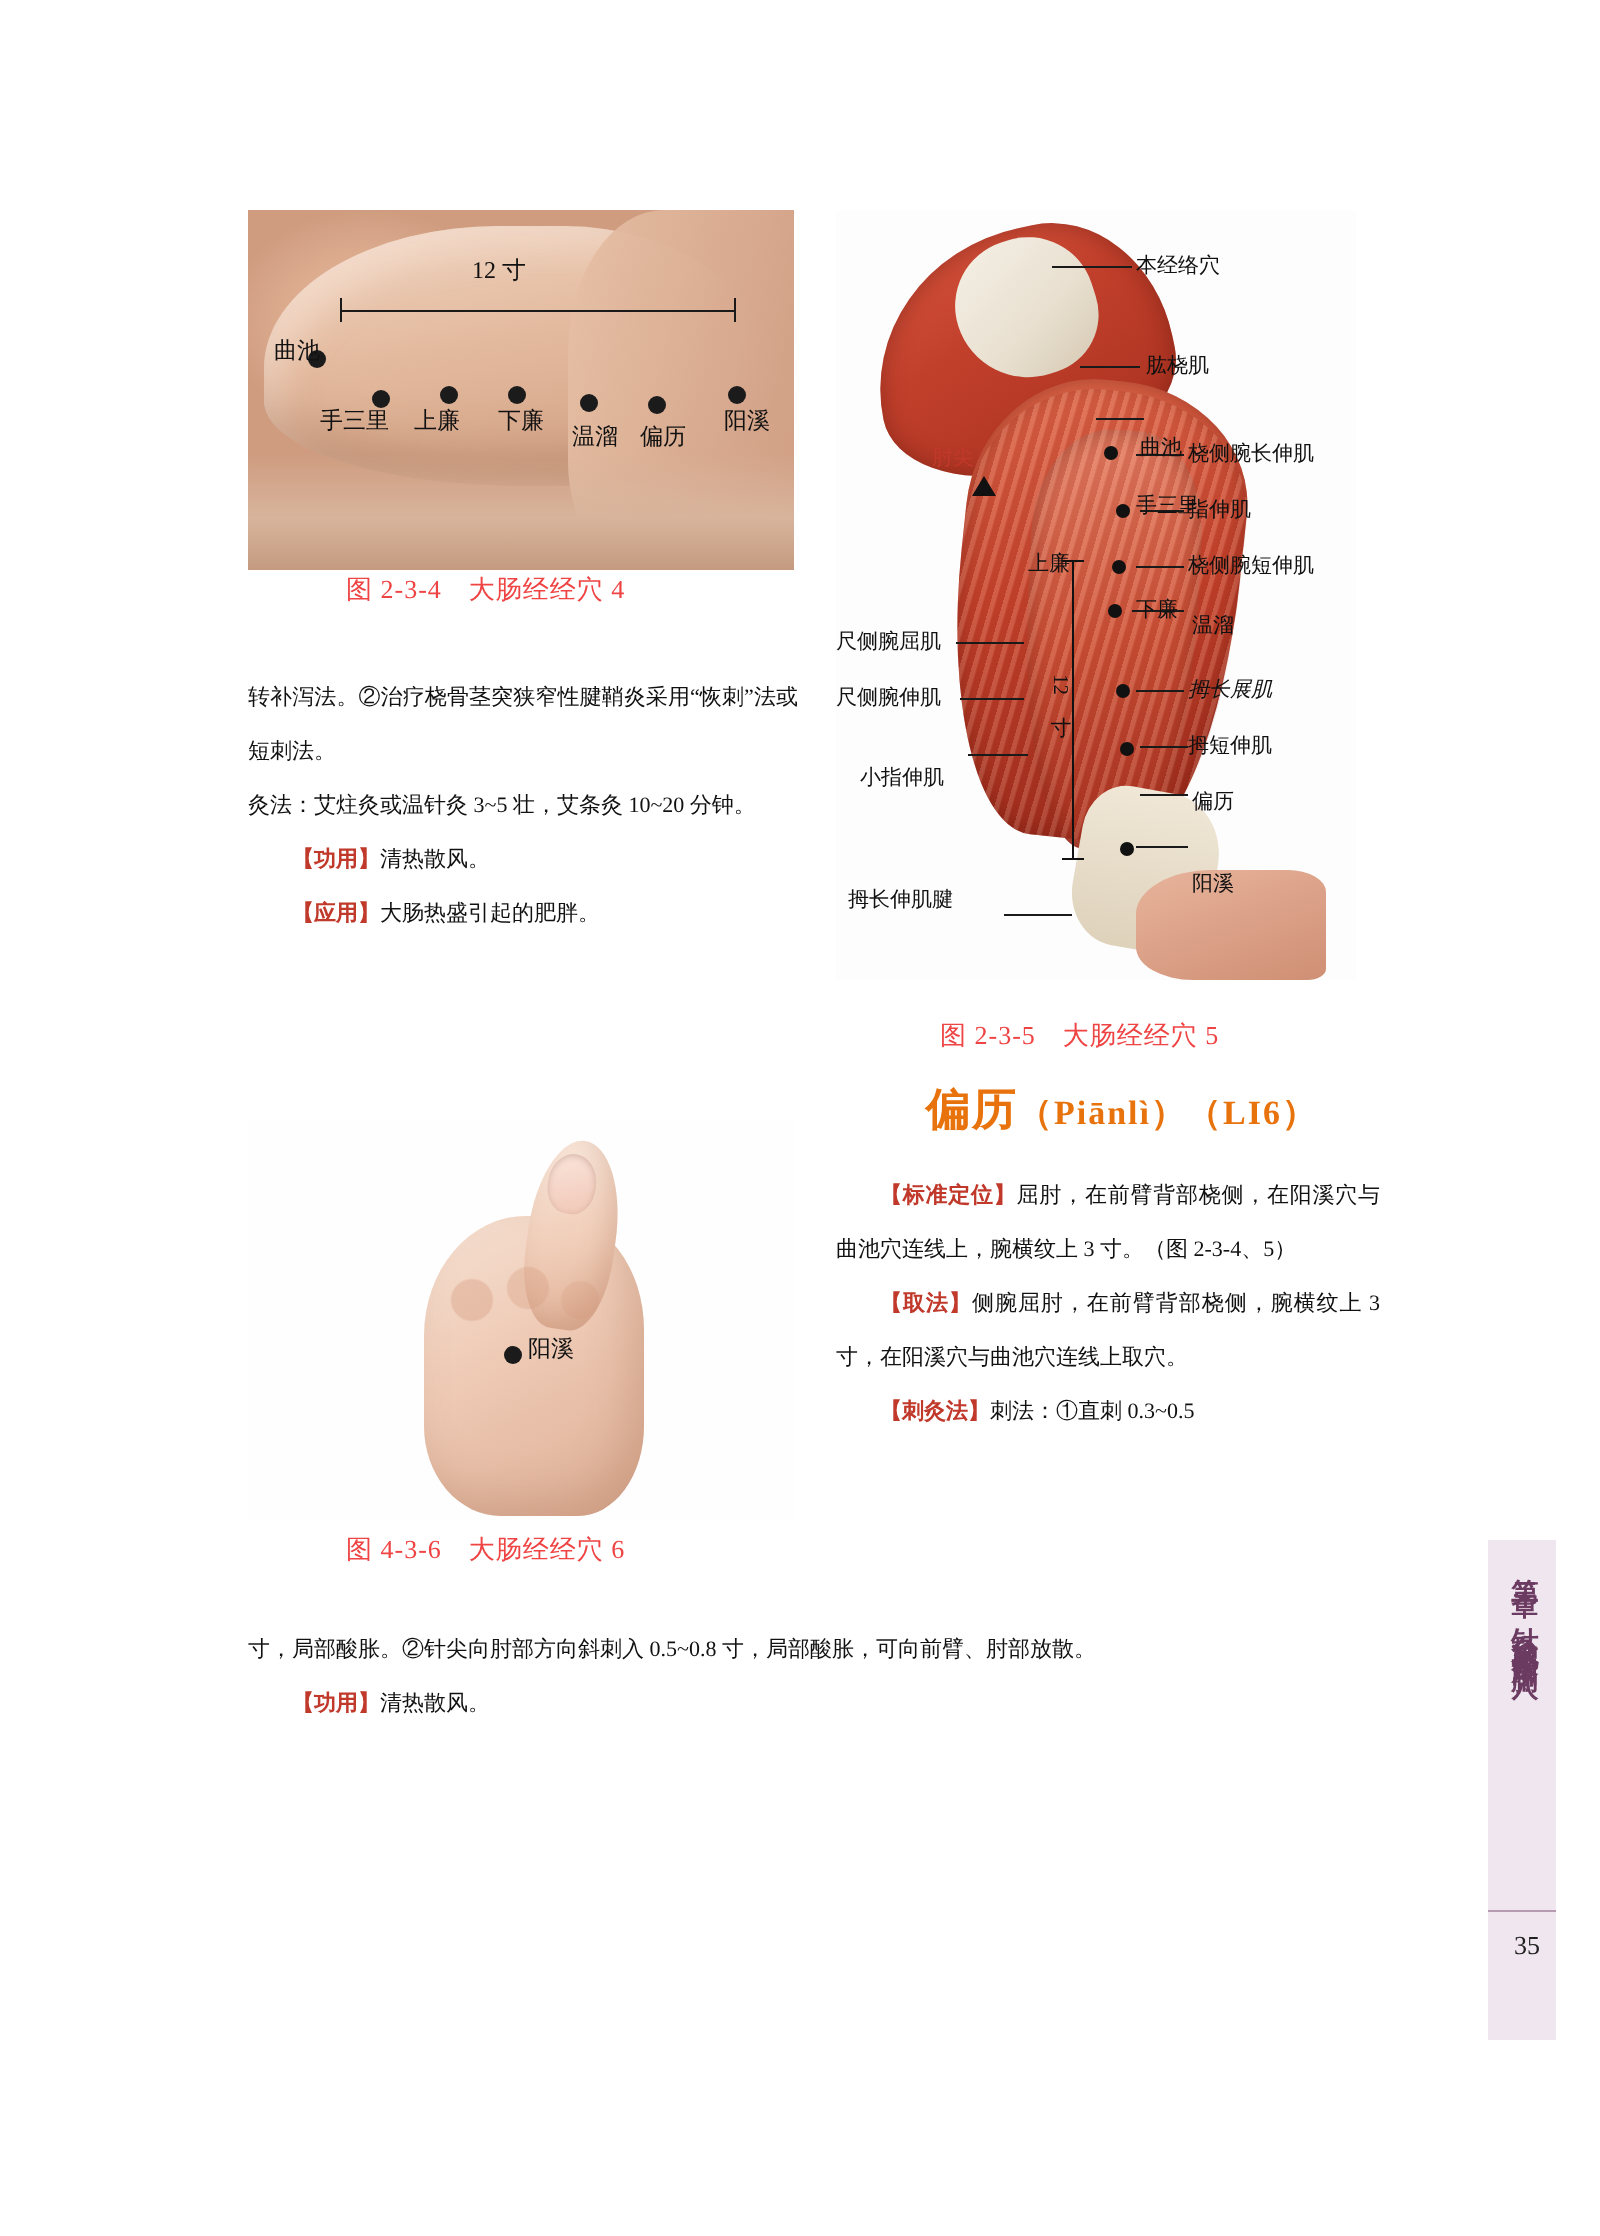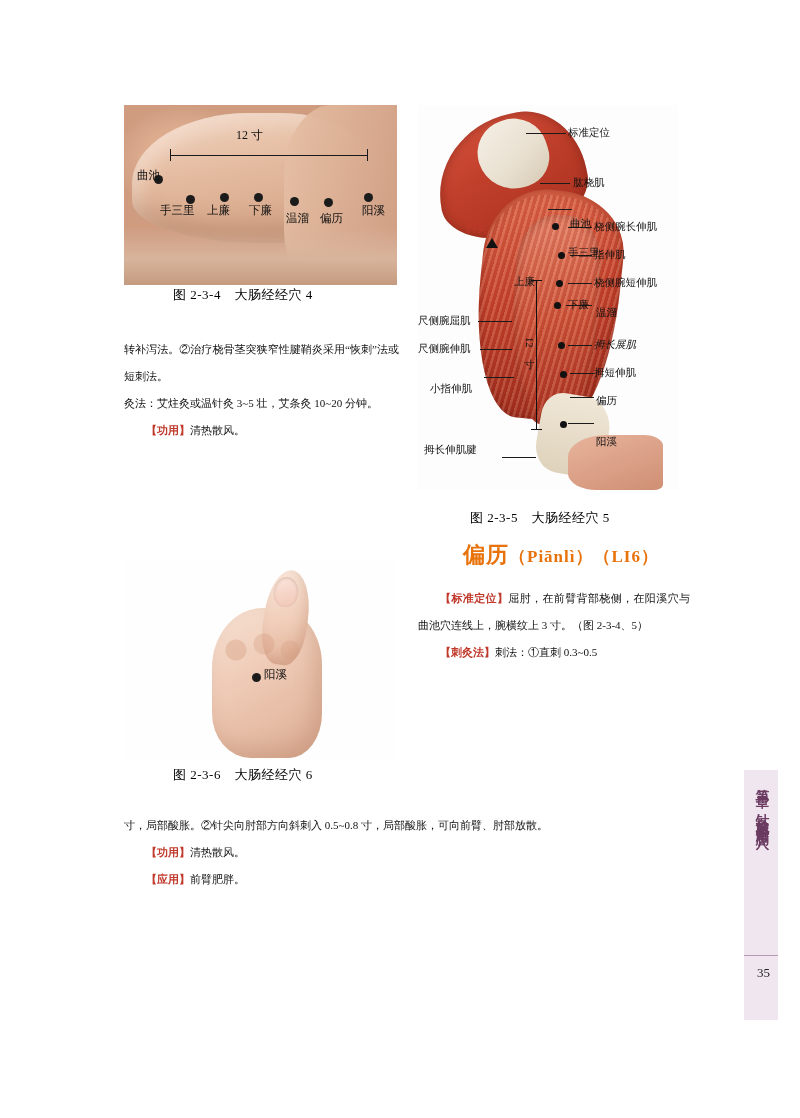--- a/index.html
+++ b/index.html
@@ -96,21 +96,21 @@
     font-size: 11.5px;
     color: #111;
     white-space: nowrap;
   }
 
   
   .caption {
     position: absolute;
     font-size: 13px;
     letter-spacing: .5px;
-    color: #000000;
+    color: #ef4444;
     white-space: nowrap;
   }
 
   
   .fig235 {
     position: absolute;
     left: 418px;
     top: 105px;
     width: 260px;
     height: 385px;
@@ -416,21 +416,21 @@
     <div class="aline" style="left:84px; top:352px; width:34px;"></div>
 
     <div class="apt" style="left:134px; top:118px;"></div>
     <div class="apt" style="left:140px; top:147px;"></div>
     <div class="apt" style="left:138px; top:175px;"></div>
     <div class="apt" style="left:136px; top:197px;"></div>
     <div class="apt" style="left:140px; top:237px;"></div>
     <div class="apt" style="left:142px; top:266px;"></div>
     <div class="apt" style="left:142px; top:316px;"></div>
 
-    <div class="alabel" style="left:150px; top:21px;">标准定位</div>
+    <div class="alabel" style="left:150px; top:21px;">本经络穴</div>
     <div class="alabel" style="left:155px; top:71px;">肱桡肌</div>
     <div class="alabel" style="left:176px; top:115px;">桡侧腕长伸肌</div>
     <div class="alabel" style="left:176px; top:143px;">指伸肌</div>
     <div class="alabel" style="left:176px; top:171px;">桡侧腕短伸肌</div>
     <div class="alabel" style="left:176px; top:233px;font-style:italic;">拇长展肌</div>
     <div class="alabel" style="left:176px; top:261px;">拇短伸肌</div>
 
     <div class="alabel" style="left:0px; top:209px;">尺侧腕屈肌</div>
     <div class="alabel" style="left:0px; top:237px;">尺侧腕伸肌</div>
     <div class="alabel" style="left:12px; top:265px;margin-top:12px;">小指伸肌</div>
@@ -445,45 +445,46 @@
     <div class="alabel" style="left:178px; top:289px;">偏历</div>
     <div class="alabel" style="left:178px; top:330px;">阳溪</div>
   </div>
 
   <div class="caption" style="left:470px; top:509px;">图 2-3-5　大肠经经穴 5</div>
 
   <div class="textblock col-left">
     <div>转补泻法。②治疗桡骨茎突狭窄性腱鞘炎采用“恢刺”法或短刺法。</div>
     <div>灸法：艾炷灸或温针灸 3~5 壮，艾条灸 10~20 分钟。</div>
     <div class="tagged"><span class="brk">【功用】</span><span>清热散风。</span></div>
+    <div class="tagged"><span class="brk">【应用】</span><span>大肠热盛引起的肥胖。</span></div>
   </div>
 
   <div class="fig236">
     <div class="hand-bg"></div>
     <div class="palm"></div>
     <div class="thumb"></div>
     <div class="nail"></div>
     <div class="knuckles"></div>
     <div class="pt" style="left:128px; top:113px;"></div>
     <div class="lbl" style="left:140px; top:107px;">阳溪</div>
   </div>
 
-  <div class="caption" style="left:173px; top:766px;">图 2-3-6　大肠经经穴 6</div>
+  <div class="caption" style="left:173px; top:766px;">图 4-3-6　大肠经经穴 6</div>
 
   <div class="heading"><span>偏历</span><span class="pinyin">（Piānlì）（LI6）</span></div>
 
   <div class="textblock col-right" style="top:585px;">
     <div class="tagged"><span class="brk">【标准定位】</span><span>屈肘，在前臂背部桡侧，在阳溪穴与曲池穴连线上，腕横纹上 3 寸。（图 2-3-4、5）</span></div>
+    <div class="tagged"><span class="brk">【取法】</span><span>侧腕屈肘，在前臂背部桡侧，腕横纹上 3 寸，在阳溪穴与曲池穴连线上取穴。</span></div>
     <div class="tagged"><span class="brk">【刺灸法】</span><span>刺法：①直刺 0.3~0.5</span></div>
   </div>
 
   <div class="textblock full-width" style="top:812px;">
     <div>寸，局部酸胀。②针尖向肘部方向斜刺入 0.5~0.8 寸，局部酸胀，可向前臂、肘部放散。</div>
     <div class="tagged"><span class="brk">【功用】</span><span>清热散风。</span></div>
-    <div class="tagged"><span class="brk">【应用】</span><span>前臂肥胖。</span></div>
   </div>
 
   <div class="side-tab"></div>
   <div class="side-tab-text">第二章　针灸减肥常用腧穴</div>
   <div class="side-rule"></div>
   <div class="page-num">35</div>
 
 </div>
 
 </body></html>

